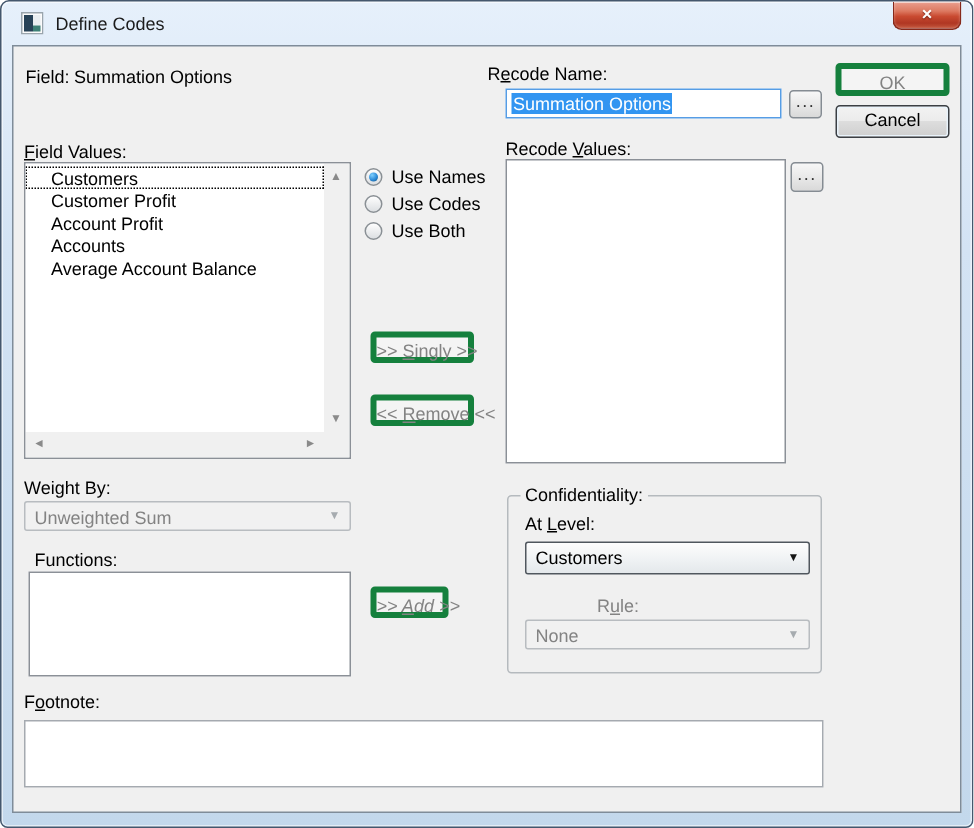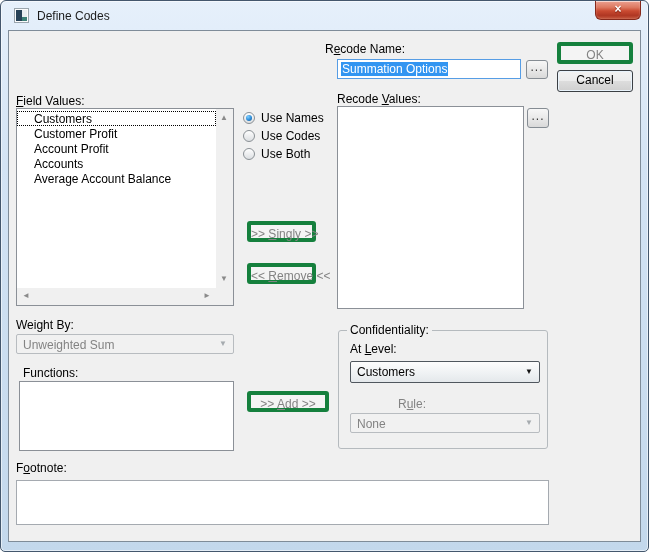--- a/index.html
+++ b/index.html
@@ -118,20 +118,23 @@
       <rect x="8" y="9" width="5" height="4" fill="#3d8076"></rect>
     </svg>
     <span class="title-text">Define Codes</span>
     <div class="close-btn">
       <span>×</span>
     </div>
   </div>
 
   <div class="client">
 
+    <div class="abs lbl" style="left:8px; top:13px;">
+      <span>Field:</span><span style="display:inline-block;width:3px;"></span><span>Summation Options</span>
+    </div>
 
     <div class="abs lbl" style="left:316px; top:11px;">
       <span>R</span><span class="mn">e</span><span>code Name:</span>
     </div>
     <div class="abs textinput" style="left:328px; top:28px; width:184px; height:20px;">
       <span class="sel-text">Summation Options</span>
     </div>
     <div class="abs dots-btn" style="left:517px; top:29px; width:22px; height:19px;">
       <span>...</span>
     </div>
@@ -194,21 +197,21 @@
     </div>
 
     <div class="abs lbl" style="left:7px; top:287px;">Weight By:</div>
     <div class="combo disabled" style="left:7px; top:303px; width:218px; height:20px;">
       <span>Unweighted Sum</span>
       <span class="arrow">▼</span>
     </div>
 
     <div class="abs lbl" style="left:14px; top:335px;">Functions:</div>
     <div class="abs listbox" style="left:10px; top:350px; width:215px; height:70px;"></div>
-    <div class="abs btn disabled" style="left:238px; top:360px; width:82px; height:21px;">
+    <div class="abs btn disabled" style="left:238px; top:360px; width:52px; height:21px;font-style:italic;">
       <span>&gt;&gt; </span><span class="mn">A</span><span>dd &gt;&gt;</span>
     </div>
 
     <div class="abs groupbox" style="left:329px; top:299px; width:210px; height:119px;">
       <span class="group-label">Confidentiality:</span>
       <div class="abs lbl" style="left:11px; top:11px;">
         <span>At </span><span class="mn">L</span><span>evel:</span>
       </div>
       <div class="combo enabled" style="left:11px; top:30px; width:190px; height:22px;">
         <span>Customers</span>

